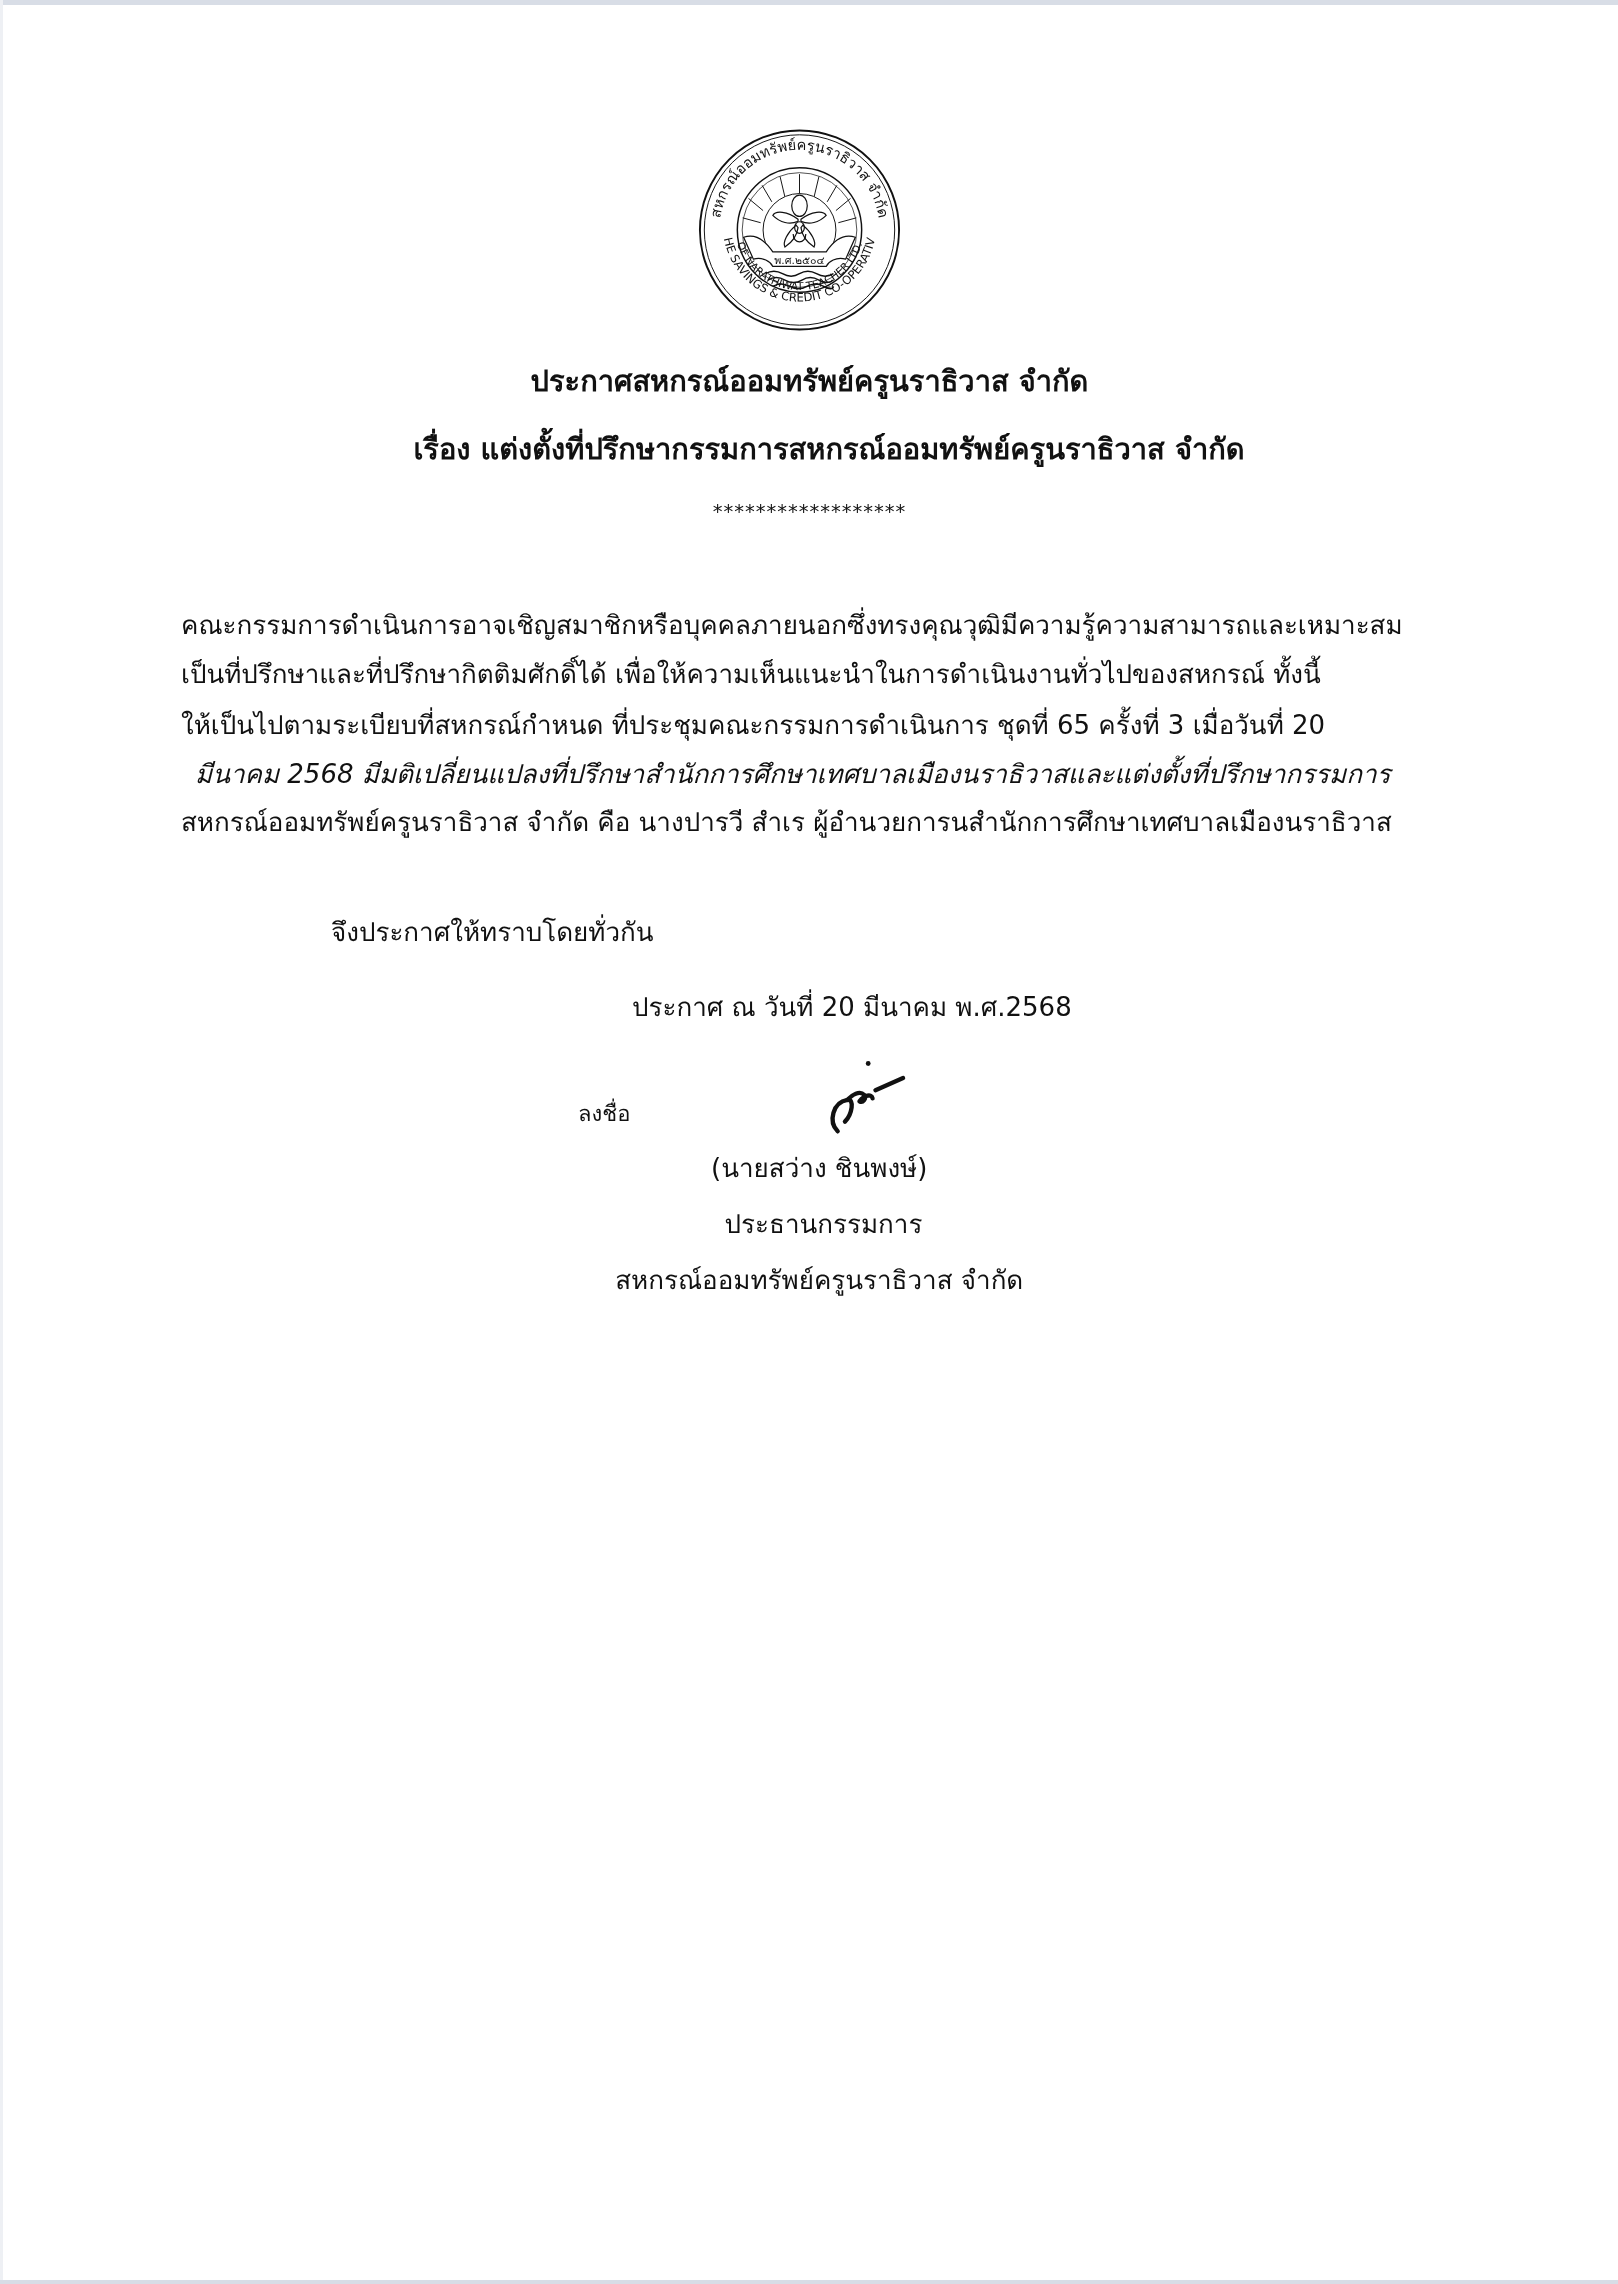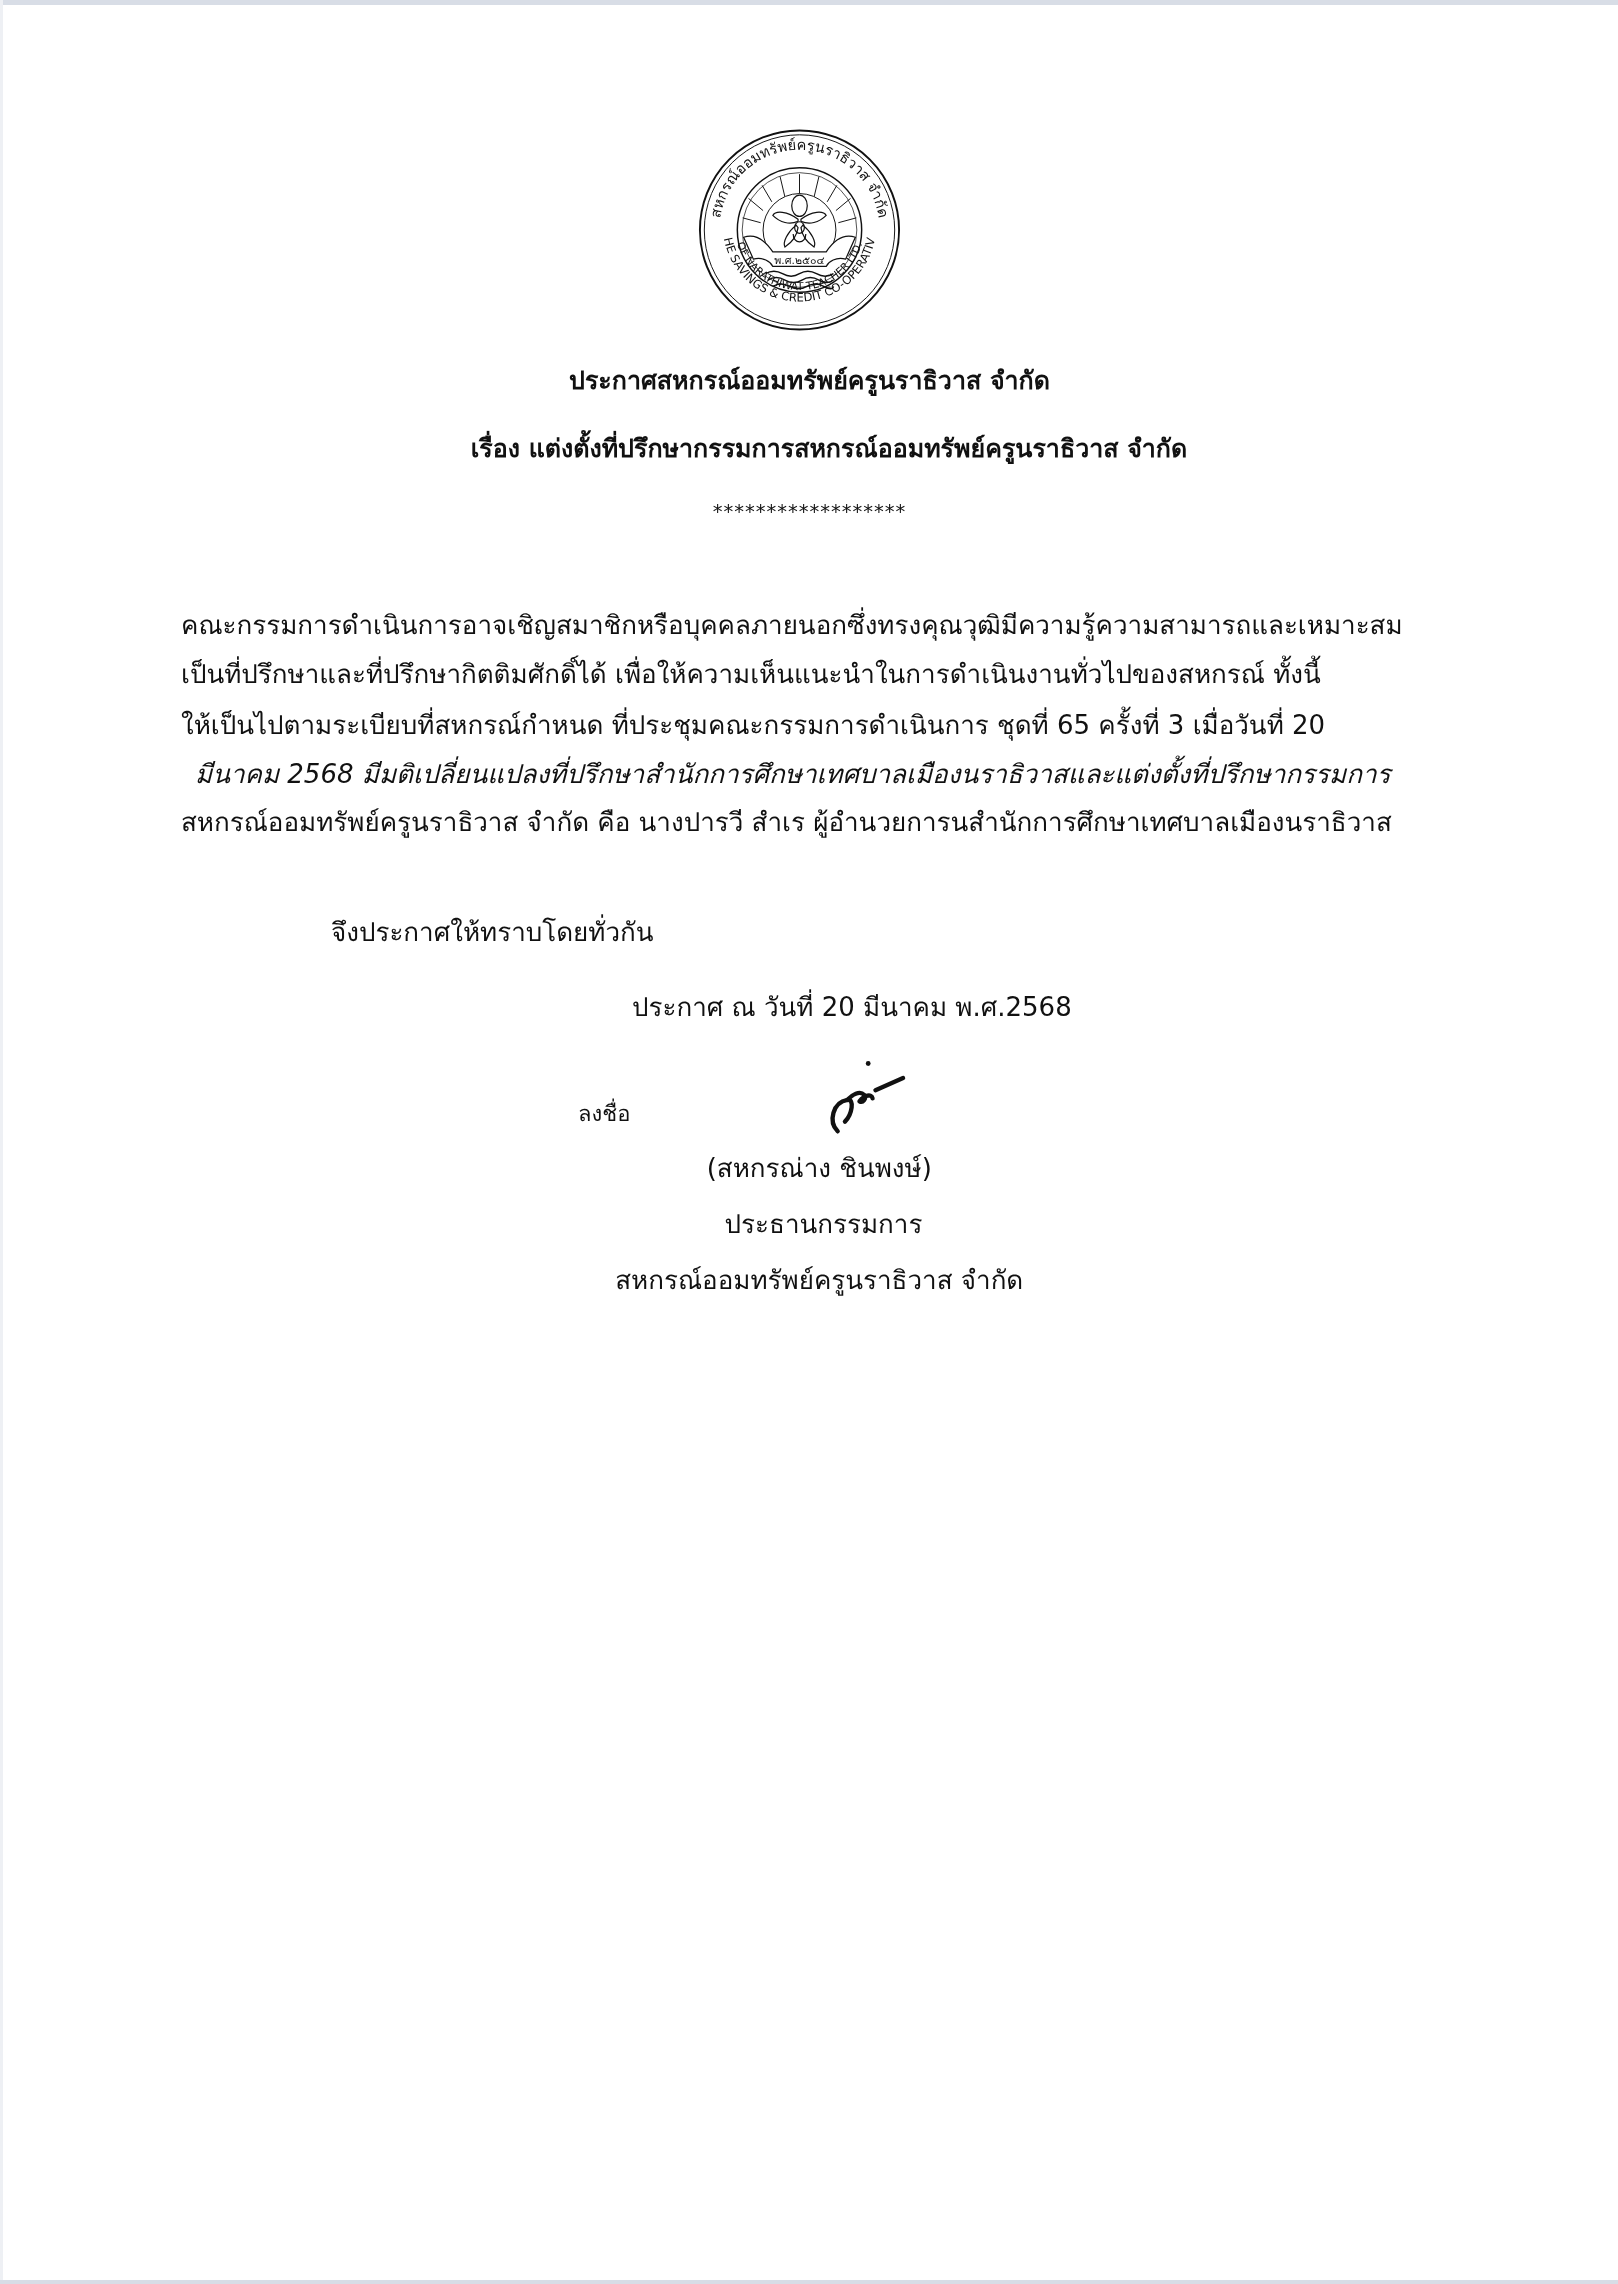--- a/index.html
+++ b/index.html
@@ -51,21 +51,21 @@
       width: 219px;
       height: 204px;
     }
 
     .title {
       position: absolute;
       left: 0;
       width: 1619px;
       text-align: center;
       font-weight: bold;
-      font-size: 25px;
+      font-size: 29px;
       line-height: 44px;
       white-space: nowrap;
     }
     .title-1 { top: 359px; }
     .title-2 { top: 427px; left: 19.5px; }
     .stars {
       position: absolute;
       top: 500px;
       left: 0;
       width: 1619px;
@@ -232,18 +232,18 @@
   <div class="signature">
     <svg width="112" height="92" viewBox="0 0 230 190">
       <g fill="none" stroke="#111" stroke-width="9" stroke-linecap="round" stroke-linejoin="round">
         <path d="M 40 170 C 20 150, 30 110, 60 105 C 75 102, 70 135, 55 150"></path>
         <path d="M 60 105 C 70 95, 85 85, 95 95 C 100 102, 92 112, 85 108 C 95 95, 110 92, 112 102"></path>
         <path d="M 118 85 L 175 60"></path>
       </g>
       <circle cx="103" cy="30" r="5" fill="#111"></circle>
     </svg>
   </div>
-  <div class="sig-name">(สหกรณ่าง ชินพงษ์)</div>
+  <div class="sig-name">(นายสว่าง ชินพงษ์)</div>
   <div class="sig-position">ประธานกรรมการ</div>
   <div class="sig-org">สหกรณ์ออมทรัพย์ครูนราธิวาส จำกัด</div>
 
 </div>
 
 
 </body></html>

